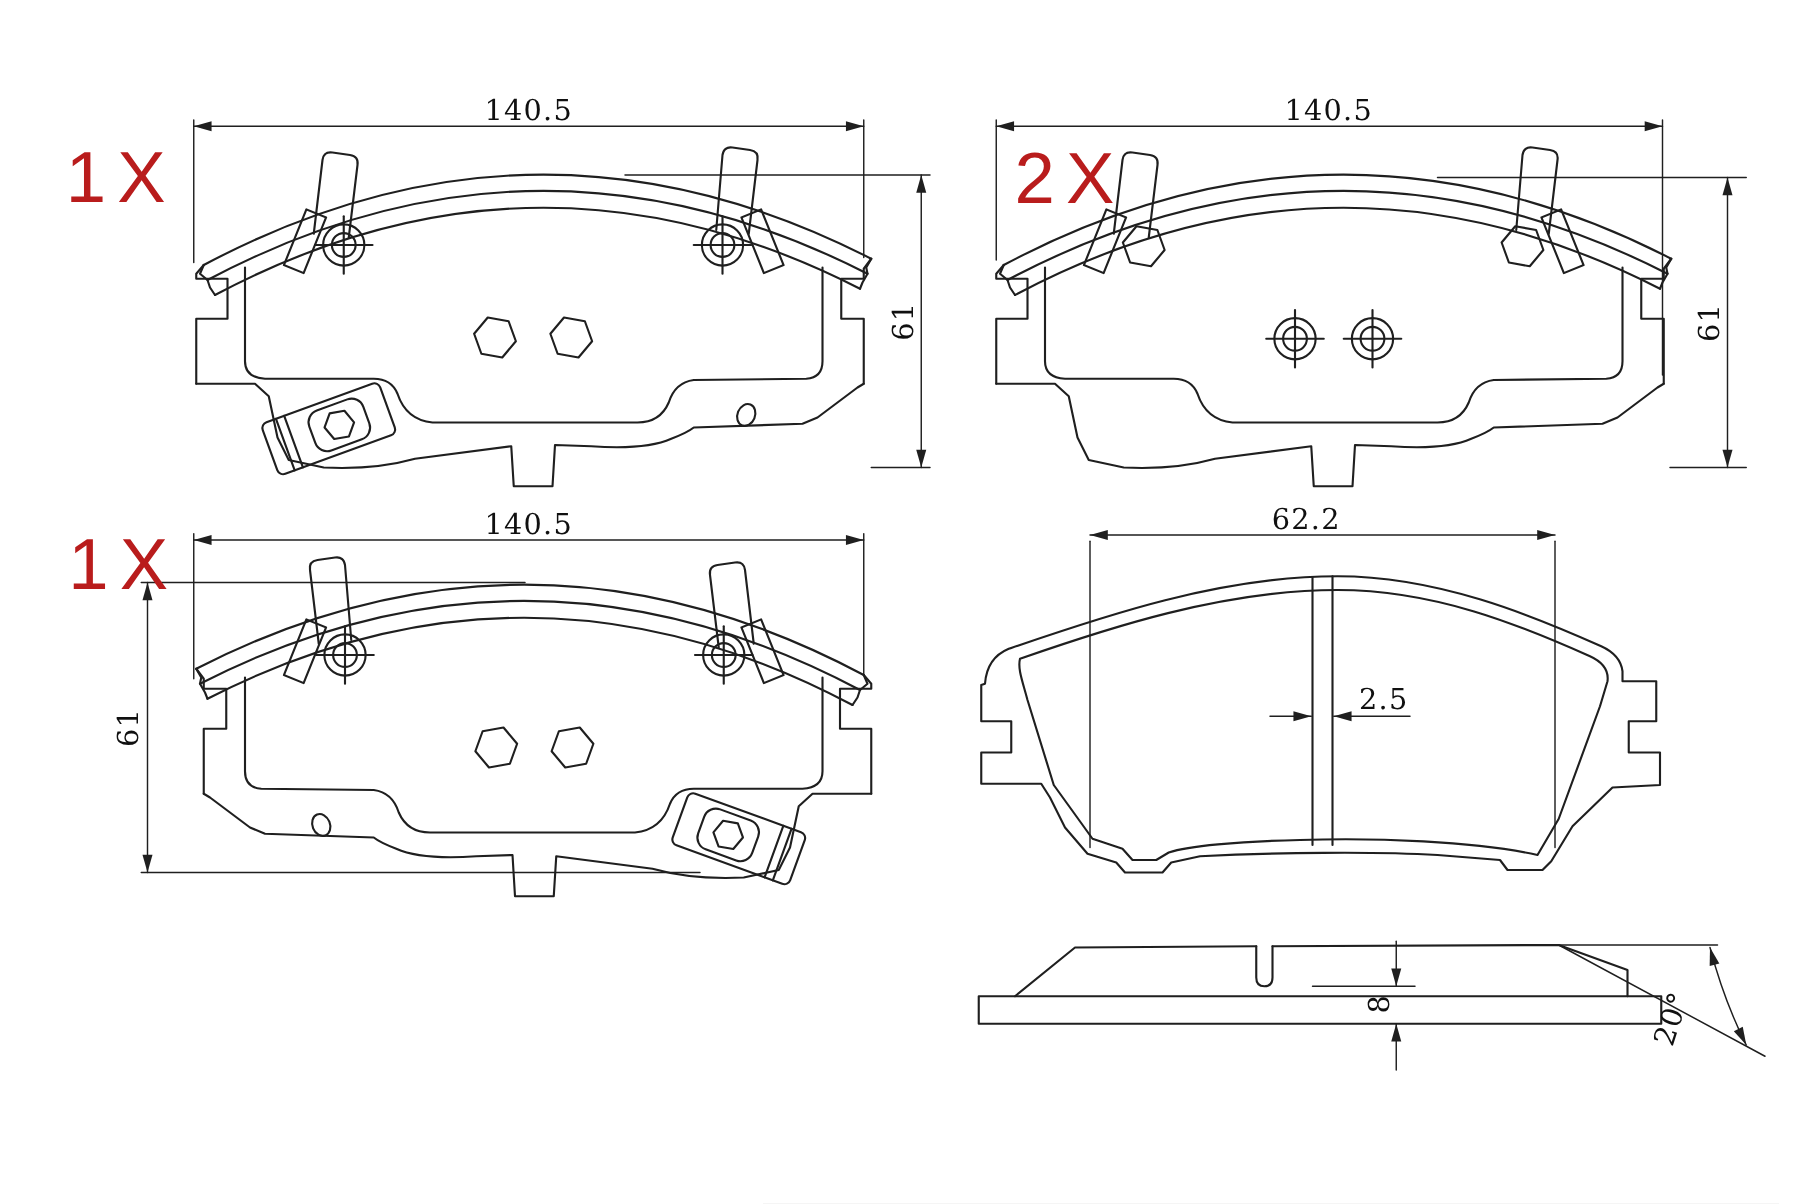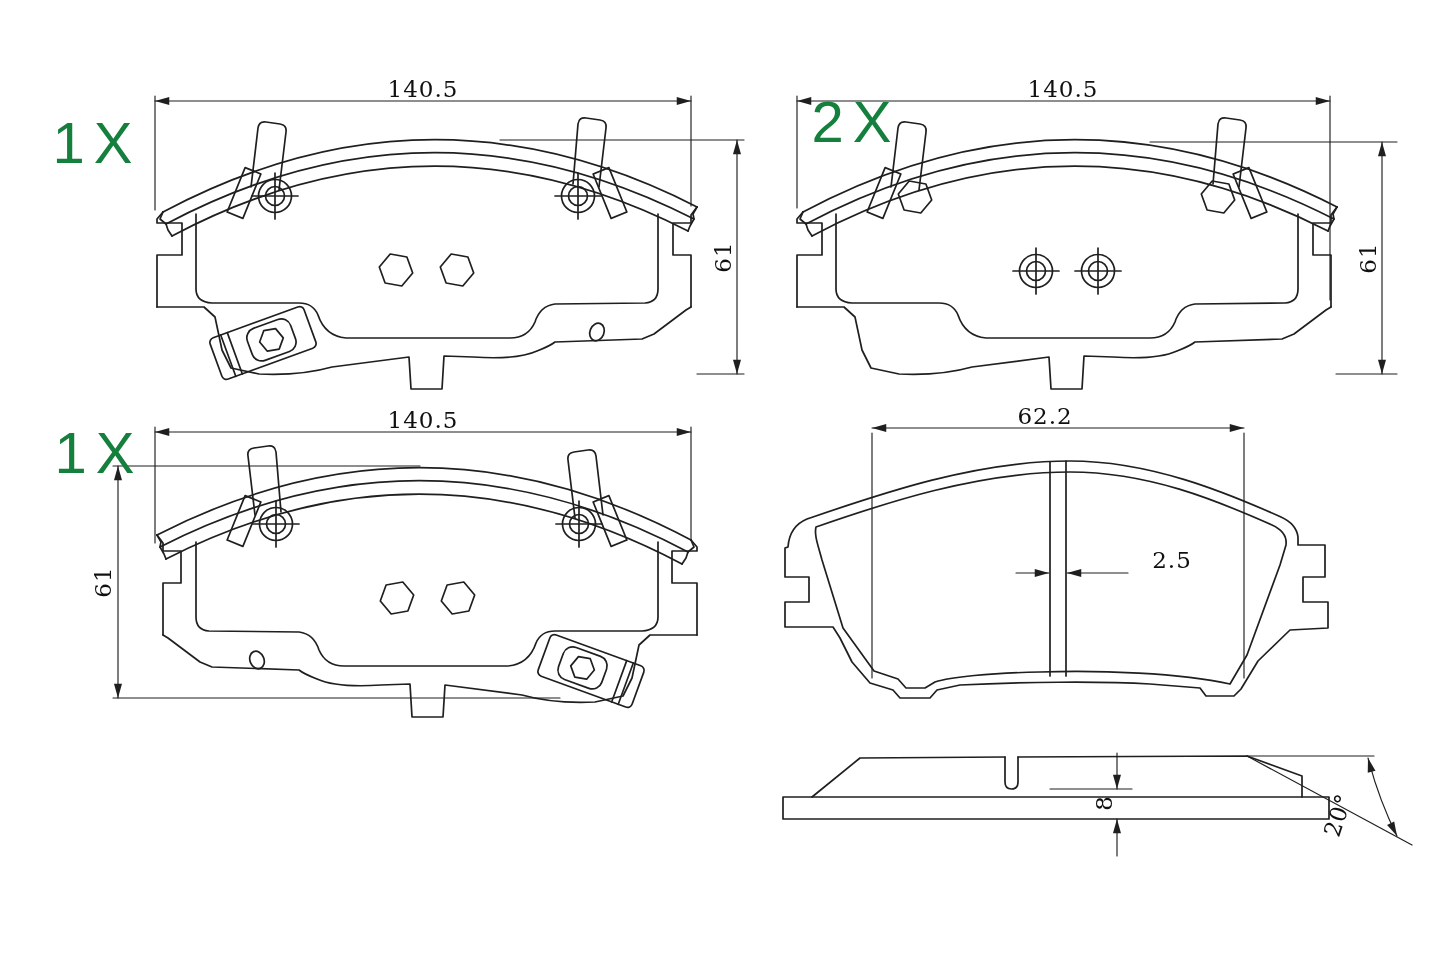--- a/index.html
+++ b/index.html
@@ -9,21 +9,21 @@
   }
   #linework{position:absolute;left:0;top:0;}
   .dim-text{
     position:absolute;font-size:23px;font-weight:400;color:#101010;
     white-space:nowrap;transform:translate(-50%,-50%);
     font-family:"DejaVu Serif","Liberation Serif",serif;letter-spacing:1px;
   }
   .dim-text.rot90{transform:translate(-50%,-50%) rotate(-90deg);}
   .dim-text.rot-angle{transform:translate(-50%,-50%) rotate(-72deg);}
   .qty-text{
-    position:absolute;font-size:58px;font-weight:400;color:#15803d;
+    position:absolute;font-size:58px;font-weight:400;color:#b91c1c;
     font-family:"Liberation Sans","DejaVu Sans",sans-serif;letter-spacing:9px;
     transform:translate(-50%,-50%);white-space:nowrap;
   }
 </style>
 </head>
 <body>
 
 <div id="stage">
 
   <svg id="linework" width="1445" height="963" viewBox="0 0 1445 963" fill="none" stroke="#1f1f1f" stroke-width="1.7" stroke-linejoin="round" stroke-linecap="round">
@@ -171,30 +171,30 @@
 
       <line x1="1050" y1="789" x2="1132" y2="789"></line>
       <line x1="1117" y1="753" x2="1117" y2="789" marker-end="url(#arr)"></line>
       <line x1="1117" y1="856" x2="1117" y2="819" marker-end="url(#arr)"></line>
 
       <path d="M1368,758 Q1379,800 1397,836" marker-start="url(#arr)" marker-end="url(#arr)"></path>
     </g>
   </svg>
 
   <div class="qty-text" style="left:97px;top:142px">1X</div>
-  <div class="qty-text" style="left:856px;top:121px">2X</div>
+  <div class="qty-text" style="left:856px;top:143px">2X</div>
   <div class="qty-text" style="left:99px;top:452px">1X</div>
 
   <div class="dim-text" style="left:423px;top:89px">140.5</div>
   <div class="dim-text" style="left:1063px;top:89px">140.5</div>
   <div class="dim-text" style="left:423px;top:420px">140.5</div>
 
   <div class="dim-text rot90" style="left:723px;top:257px">61</div>
   <div class="dim-text rot90" style="left:1368px;top:258px">61</div>
   <div class="dim-text rot90" style="left:103px;top:582px">61</div>
 
   <div class="dim-text" style="left:1045px;top:416px">62.2</div>
-  <div class="dim-text" style="left:1172px;top:560px">2.5</div>
+  <div class="dim-text" style="left:1107px;top:560px">2.5</div>
 
   <div class="dim-text rot90" style="left:1104px;top:803px">8</div>
   <div class="dim-text rot-angle" style="left:1338px;top:815px">20°</div>
 
 </div>
 
 </body></html>

